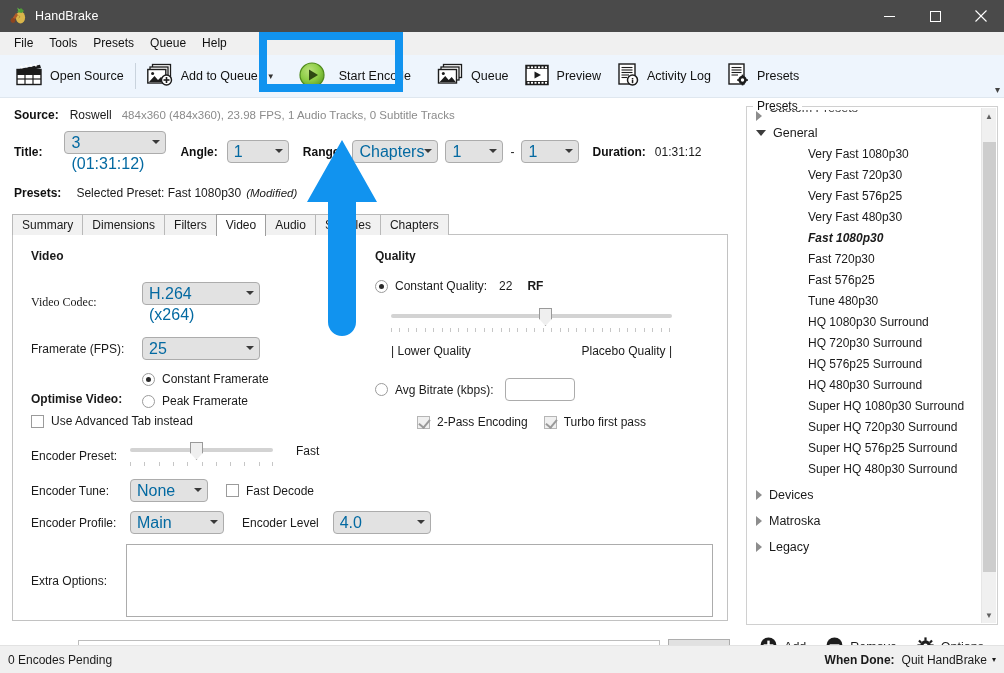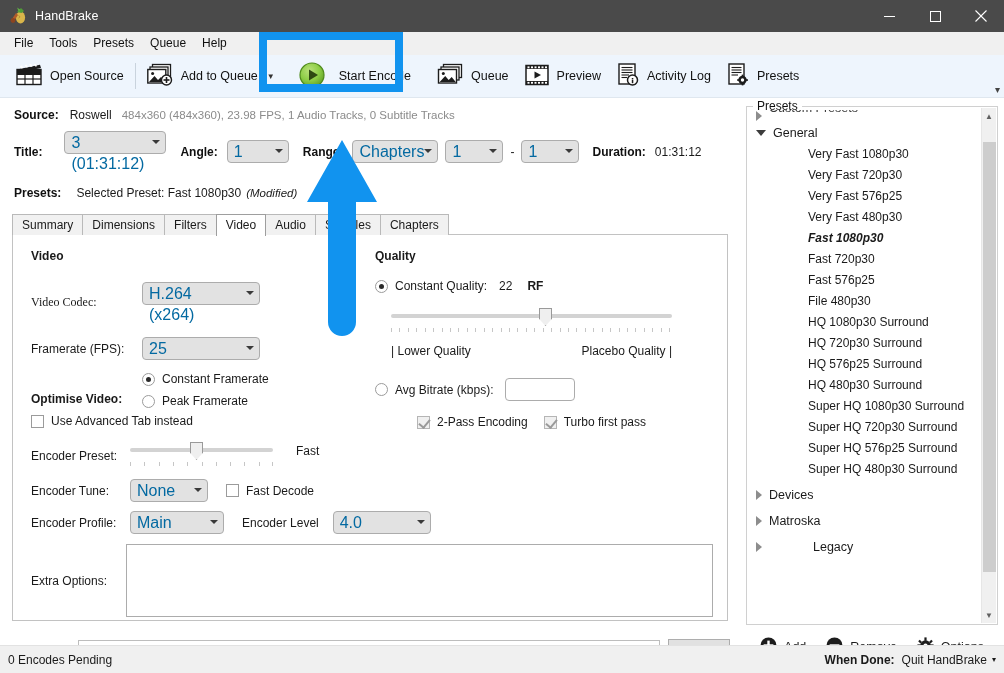--- a/index.html
+++ b/index.html
@@ -615,38 +615,38 @@
           <span class="tri open"></span>
           <span>General</span>
         </div>
         <div class="tnode leaf">Very Fast 1080p30</div>
         <div class="tnode leaf">Very Fast 720p30</div>
         <div class="tnode leaf">Very Fast 576p25</div>
         <div class="tnode leaf">Very Fast 480p30</div>
         <div class="tnode leaf sel">Fast 1080p30</div>
         <div class="tnode leaf">Fast 720p30</div>
         <div class="tnode leaf">Fast 576p25</div>
-        <div class="tnode leaf">File 480p30</div>
+        <div class="tnode leaf">Tune 480p30</div>
         <div class="tnode leaf">HQ 1080p30 Surround</div>
         <div class="tnode leaf">HQ 720p30 Surround</div>
         <div class="tnode leaf">HQ 576p25 Surround</div>
         <div class="tnode leaf">HQ 480p30 Surround</div>
         <div class="tnode leaf">Super HQ 1080p30 Surround</div>
         <div class="tnode leaf">Super HQ 720p30 Surround</div>
         <div class="tnode leaf">Super HQ 576p25 Surround</div>
         <div class="tnode leaf">Super HQ 480p30 Surround</div>
         <div class="tnode grp" style="margin-top:5px;">
           <span class="tri closed"></span>
           <span>Devices</span>
         </div>
         <div class="tnode grp" style="margin-top:5px;">
           <span class="tri closed"></span>
           <span>Matroska</span>
         </div>
-        <div class="tnode grp" style="margin-top:5px;gap:44px;">
+        <div class="tnode grp" style="margin-top:5px;">
           <span class="tri closed"></span>
           <span>Legacy</span>
         </div>
       </div>
 
       <div class="scrollbar">
         <div class="sb-arrow">▲</div>
         <div class="sb-thumb" style="top:34px;height:430px;"></div>
         <div class="sb-arrow" style="position:absolute;bottom:0;left:0;right:0;">▼</div>
       </div>

